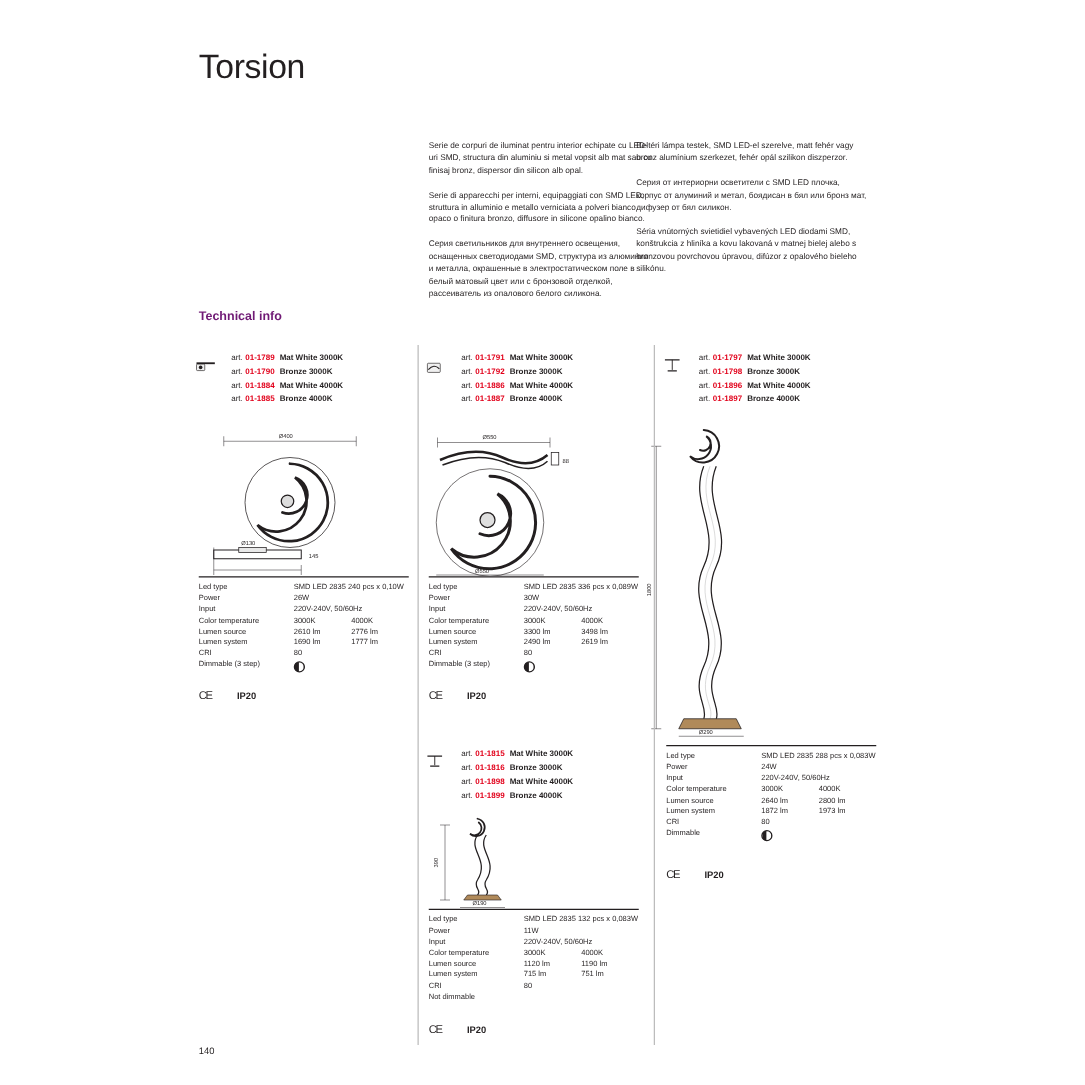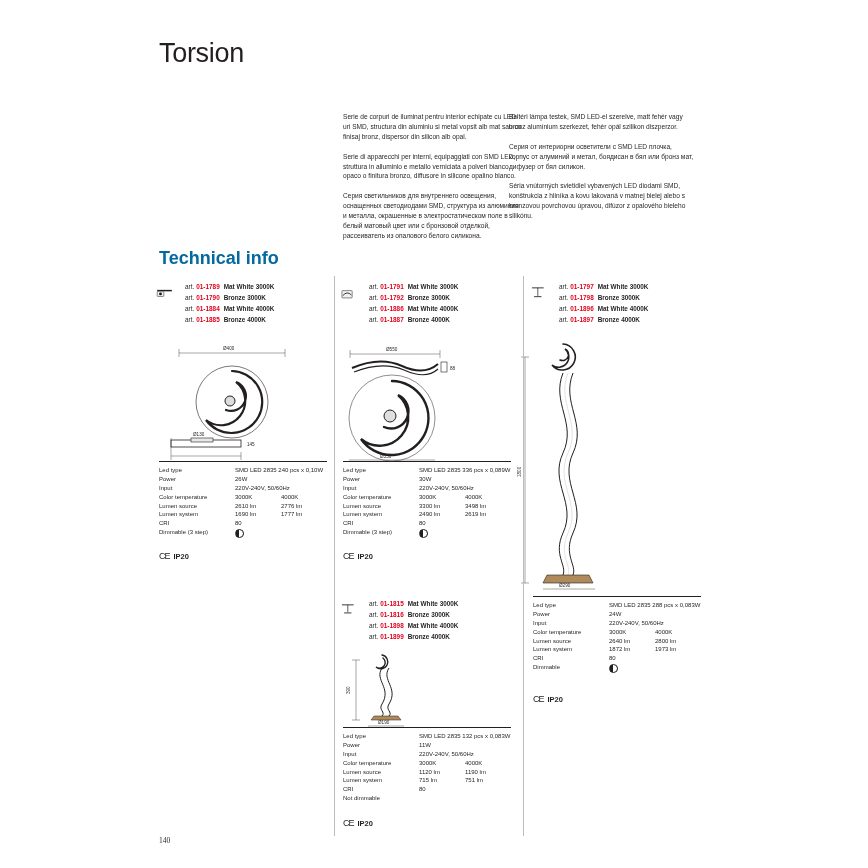--- a/index.html
+++ b/index.html
@@ -47,23 +47,23 @@
     width: 180px;
   }
   .intro-col p { margin: 0 0 10px 0; }
   .intro-mid { left: 343px; top: 112px; }
   .intro-right { left: 509px; top: 112px; width: 185px; }
 
   
   .tech-heading {
     position: absolute;
     left: 159px; top: 248px;
-    font-size: 18px;
+    font-size: 10px;
     font-weight: bold;
-    color: #0369a1;
+    color: #701a75;
   }
 
   
   .block { position: absolute; }
 
   .art-list { font-size: 6.4px; line-height: 1.72; }
   .art-row { white-space: nowrap; }
   .art-lab { color: #231f20; }
   .art-code { color: #e2001a; font-weight: bold; margin-left: 2px; }
   .art-desc { color: #231f20; font-weight: bold; margin-left: 4px; }
@@ -89,21 +89,21 @@
   .spec td { padding: 1.4px 0; vertical-align: top; }
   .spec td.k { width: 76px; }
   .spec td.v1 { width: 46px; }
   .spec td.v2 { width: 46px; }
 
   .badges {
     position: absolute;
     font-size: 6.5px;
     display: flex;
     align-items: center;
-    gap: 4px;
+    gap: 20px;
     font-weight: bold;
   }
   .ce { font-size: 9px; letter-spacing: -1px; font-weight: normal;}
   .ip { font-weight: bold; font-size: 7.5px; }
   .dim-dot {
     display: inline-block;
     width: 9px; height: 9px;
     border-radius: 50%;
     border: 0.8px solid #231f20;
     background:
@@ -115,21 +115,20 @@
     position: absolute;
     width: 0;
     border-left: 0.5px solid #bcbcbc;
   }
 
   .page-num {
     position: absolute;
     left: 159px; top: 836px;
     font-size: 7.5px;
     color: #231f20;
-    font-family: Liberation Serif, serif;
   }
 
   .drawing { position: absolute; }
   .dim-label { font-size: 4.6px; fill: #231f20; }
 </style>
 </head>
 <body>
 
 <div class="page">
 

